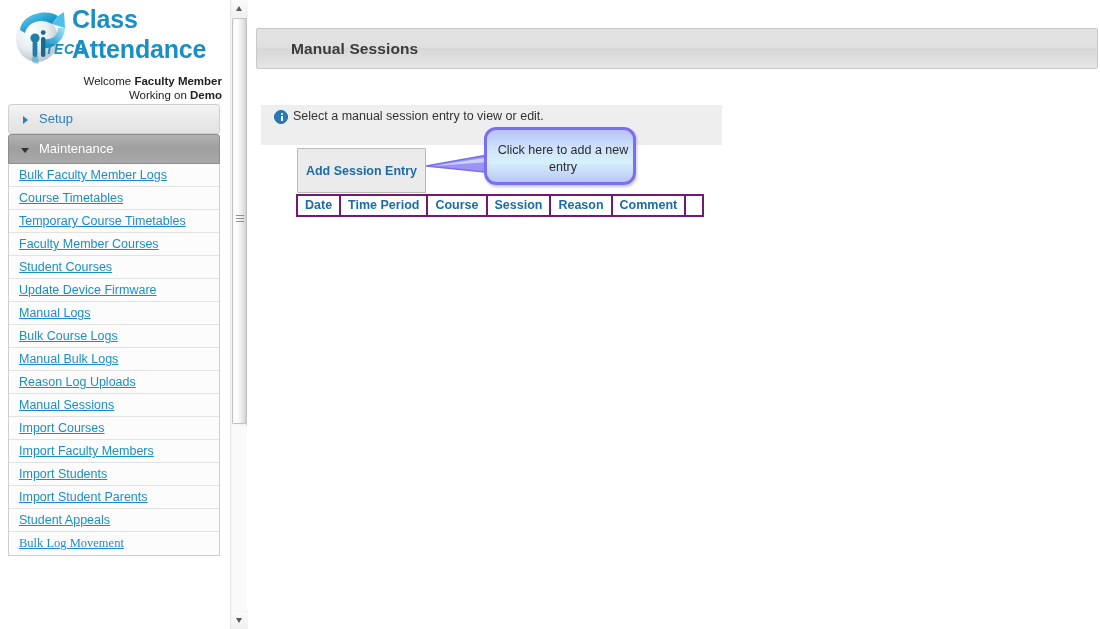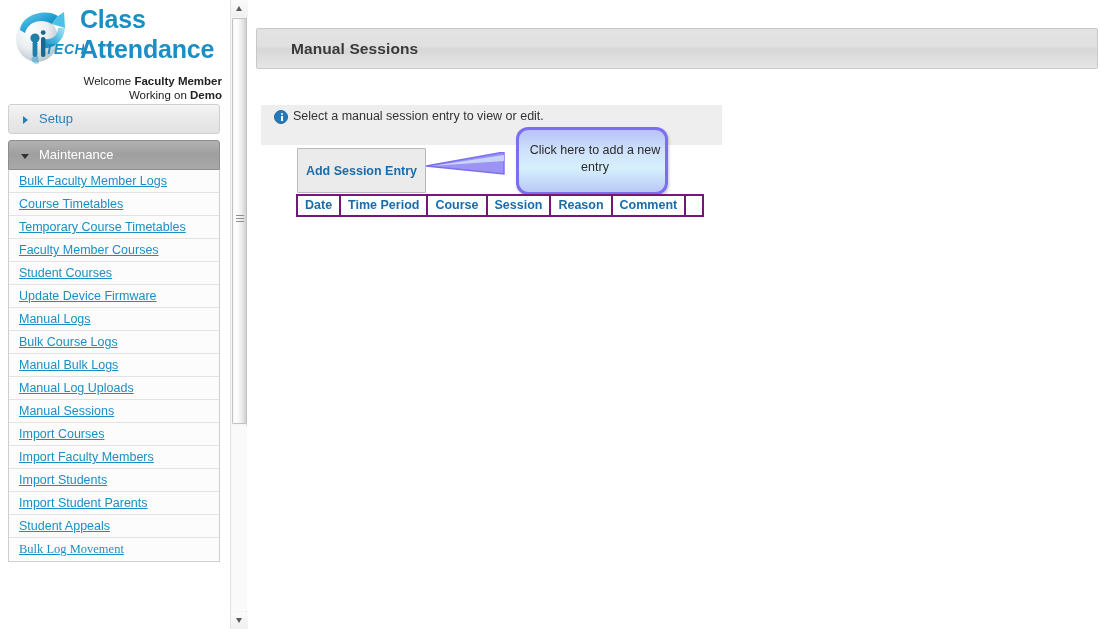--- a/index.html
+++ b/index.html
@@ -30,21 +30,21 @@
     padding: 0;
   }
   #logo {
     position: absolute;
     left: 8px; top: 6px;
     width: 76px; height: 66px; font-style: italic;
   }
   #logo svg { display:block; }
   #brand-title {
     position: absolute;
-    left: 80px; top: 4px;
+    left: 72px; top: 4px;
     width: 136px;
     font-size: 25px;
     line-height: 30px;
     font-weight: bold;
     color: #1b8fc4;
     letter-spacing: -0.2px;
   }
   #brand-title .l2 { display:block; }
   #welcome {
     position: absolute;
@@ -243,22 +243,22 @@
     font-size: 12.5px;
     font-weight: bold;
     font-family: "Liberation Sans", sans-serif;
     cursor: pointer;
     border-radius: 1px;
   }
 
   
   #callout {
     position: absolute;
-    left: 267px; top: 127px;
-    width: 152px; height: 68px;
+    left: 235px; top: 127px;
+    width: 152px; height: 58px;
     background: linear-gradient(to bottom, #b7c3f7 0%, #cfe2fb 34%, #d6f0fc 62%, #b9c8f6 100%);
     border: 3px solid #7b6ef0;
     border-radius: 12px;
     box-shadow: 1px 2px 3px rgba(0,0,0,0.22);
   }
   #callout-text {
     position: absolute;
     left: 0; top: 12px;
     width: 152px;
     text-align: center;
@@ -334,41 +334,41 @@
       <div id="brand-title">
         <span>Class</span>
         <span class="l2">Attendance</span>
       </div>
       <div id="welcome">
         <div><span>Welcome </span><b>Faculty Member</b></div>
         <div><span>Working on </span><b>Demo</b></div>
       </div>
     </div>
 
-    <div class="accordion-head" style="margin-bottom:6px;">
+    <div class="accordion-head" style="">
       <span class="tri right"></span>
       <span>Setup</span>
     </div>
 
     <div class="accordion-head active">
       <span class="tri down"></span>
       <span>Maintenance</span>
     </div>
 
     <div id="menu-list">
       <div class="menu-item"><span>Bulk Faculty Member Logs</span></div>
       <div class="menu-item"><span>Course Timetables</span></div>
       <div class="menu-item"><span>Temporary Course Timetables</span></div>
       <div class="menu-item"><span>Faculty Member Courses</span></div>
       <div class="menu-item"><span>Student Courses</span></div>
       <div class="menu-item"><span>Update Device Firmware</span></div>
       <div class="menu-item"><span>Manual Logs</span></div>
       <div class="menu-item"><span>Bulk Course Logs</span></div>
       <div class="menu-item"><span>Manual Bulk Logs</span></div>
-      <div class="menu-item"><span>Manual Log Uploads</span></div>
+      <div class="menu-item"><span>Reason Log Uploads</span></div>
       <div class="menu-item"><span>Manual Sessions</span></div>
       <div class="menu-item"><span>Import Courses</span></div>
       <div class="menu-item"><span>Import Faculty Members</span></div>
       <div class="menu-item"><span>Import Students</span></div>
       <div class="menu-item"><span>Import Student Parents</span></div>
       <div class="menu-item"><span>Student Appeals</span></div>
       <div class="menu-item"><span>Bulk Log Movement</span></div>
     </div>
   </div>
 

